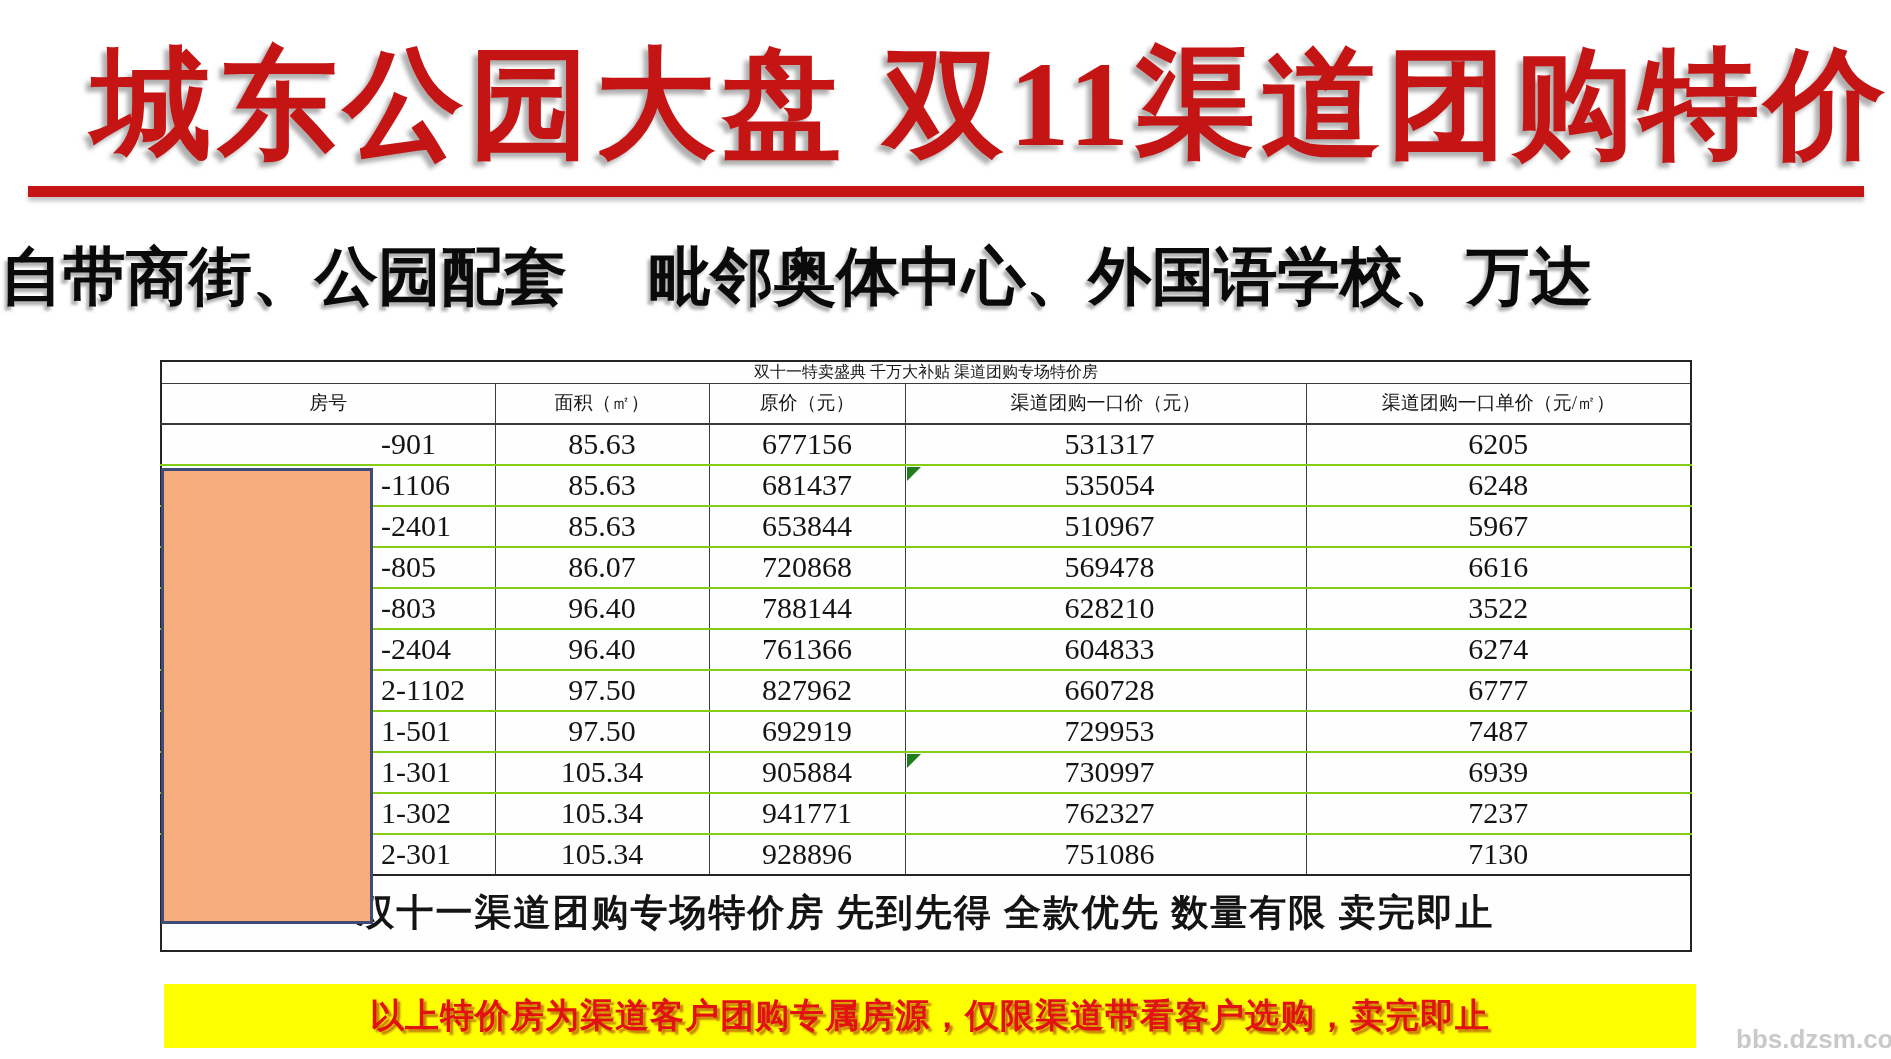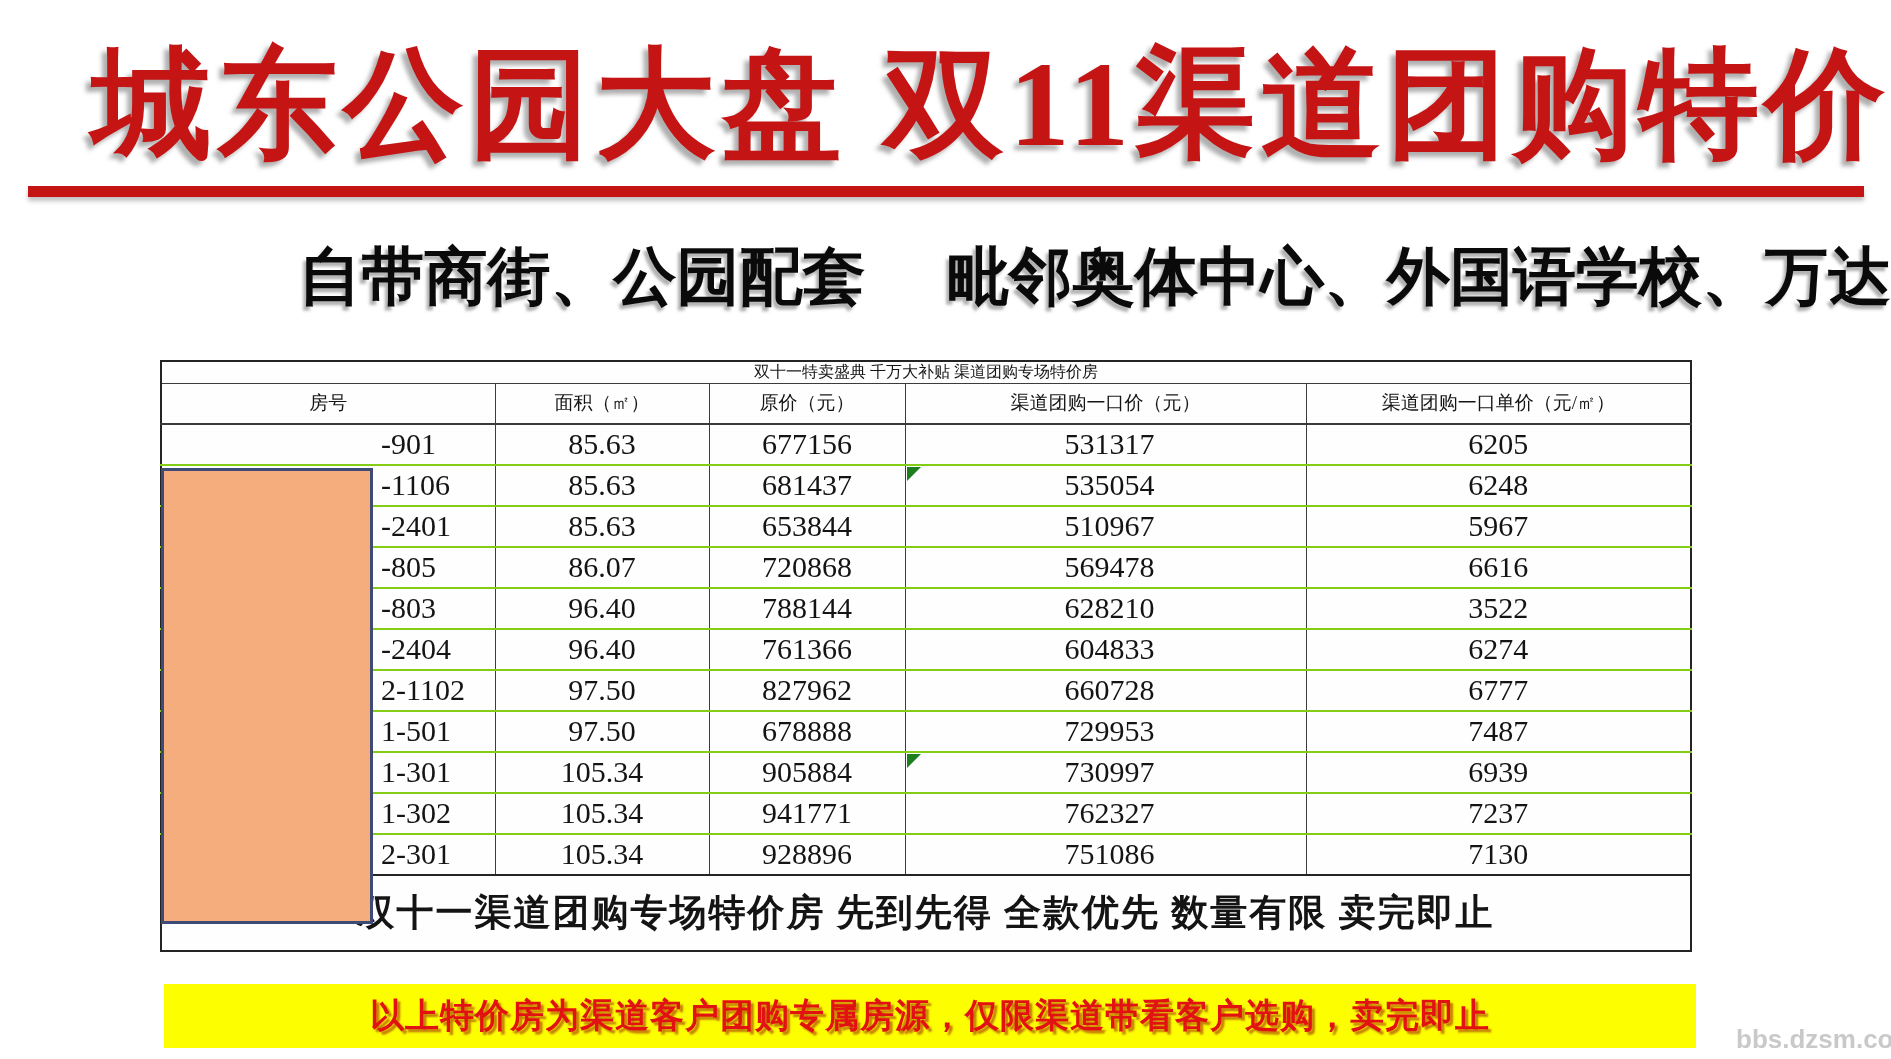--- a/index.html
+++ b/index.html
@@ -23,21 +23,21 @@
     color:var(--title-red,#c41414);letter-spacing:6px;
     text-shadow:-5px 5px 4px rgba(110,110,110,0.55);
   }
   .title-underline{
     position:absolute;left:28px;top:186px;width:1836px;height:11px;
     background:var(--title-red,#c41414);
     box-shadow:0 4px 4px rgba(120,120,120,0.45);
   }
   
   .subtitle{
-    position:absolute;top:234px;left:0;width:100%;text-align:right;
+    position:absolute;top:234px;left:0;width:100%;text-align:left;
     font-family:"Liberation Sans","DejaVu Sans",sans-serif;
     font-size:63px;font-weight:bold;color:#0a0a0a;white-space:nowrap;letter-spacing:0px;
     text-shadow:-3px 4px 3px rgba(125,125,125,0.6);
   }
   
   .price-table{
     position:absolute;left:160px;top:360px;width:1532px;
     border-collapse:collapse;table-layout:fixed;background:#fffefe;
     border:2px solid #242424;
   }
@@ -159,21 +159,21 @@
         <tr class="t-row">
     <td class="c-room"><span class="val">2-1102</span></td>
     <td class="c-area"><span class="val">97.50</span></td>
     <td class="c-orig"><span class="val">827962</span></td>
     <td class="c-group"><span class="val">660728</span></td>
     <td class="c-unit"><span class="val">6777</span></td>
   </tr>
         <tr class="t-row">
     <td class="c-room"><span class="val">1-501</span></td>
     <td class="c-area"><span class="val">97.50</span></td>
-    <td class="c-orig"><span class="val">678888</span></td>
+    <td class="c-orig"><span class="val">692919</span></td>
     <td class="c-group"><span class="val">729953</span></td>
     <td class="c-unit"><span class="val">7487</span></td>
   </tr>
         <tr class="t-row">
     <td class="c-room"><span class="val">1-301</span></td>
     <td class="c-area"><span class="val">105.34</span></td>
     <td class="c-orig"><span class="val">905884</span></td>
     <td class="c-group"><span class="marker"></span><span class="val">730997</span></td>
     <td class="c-unit"><span class="val">6939</span></td>
   </tr>

